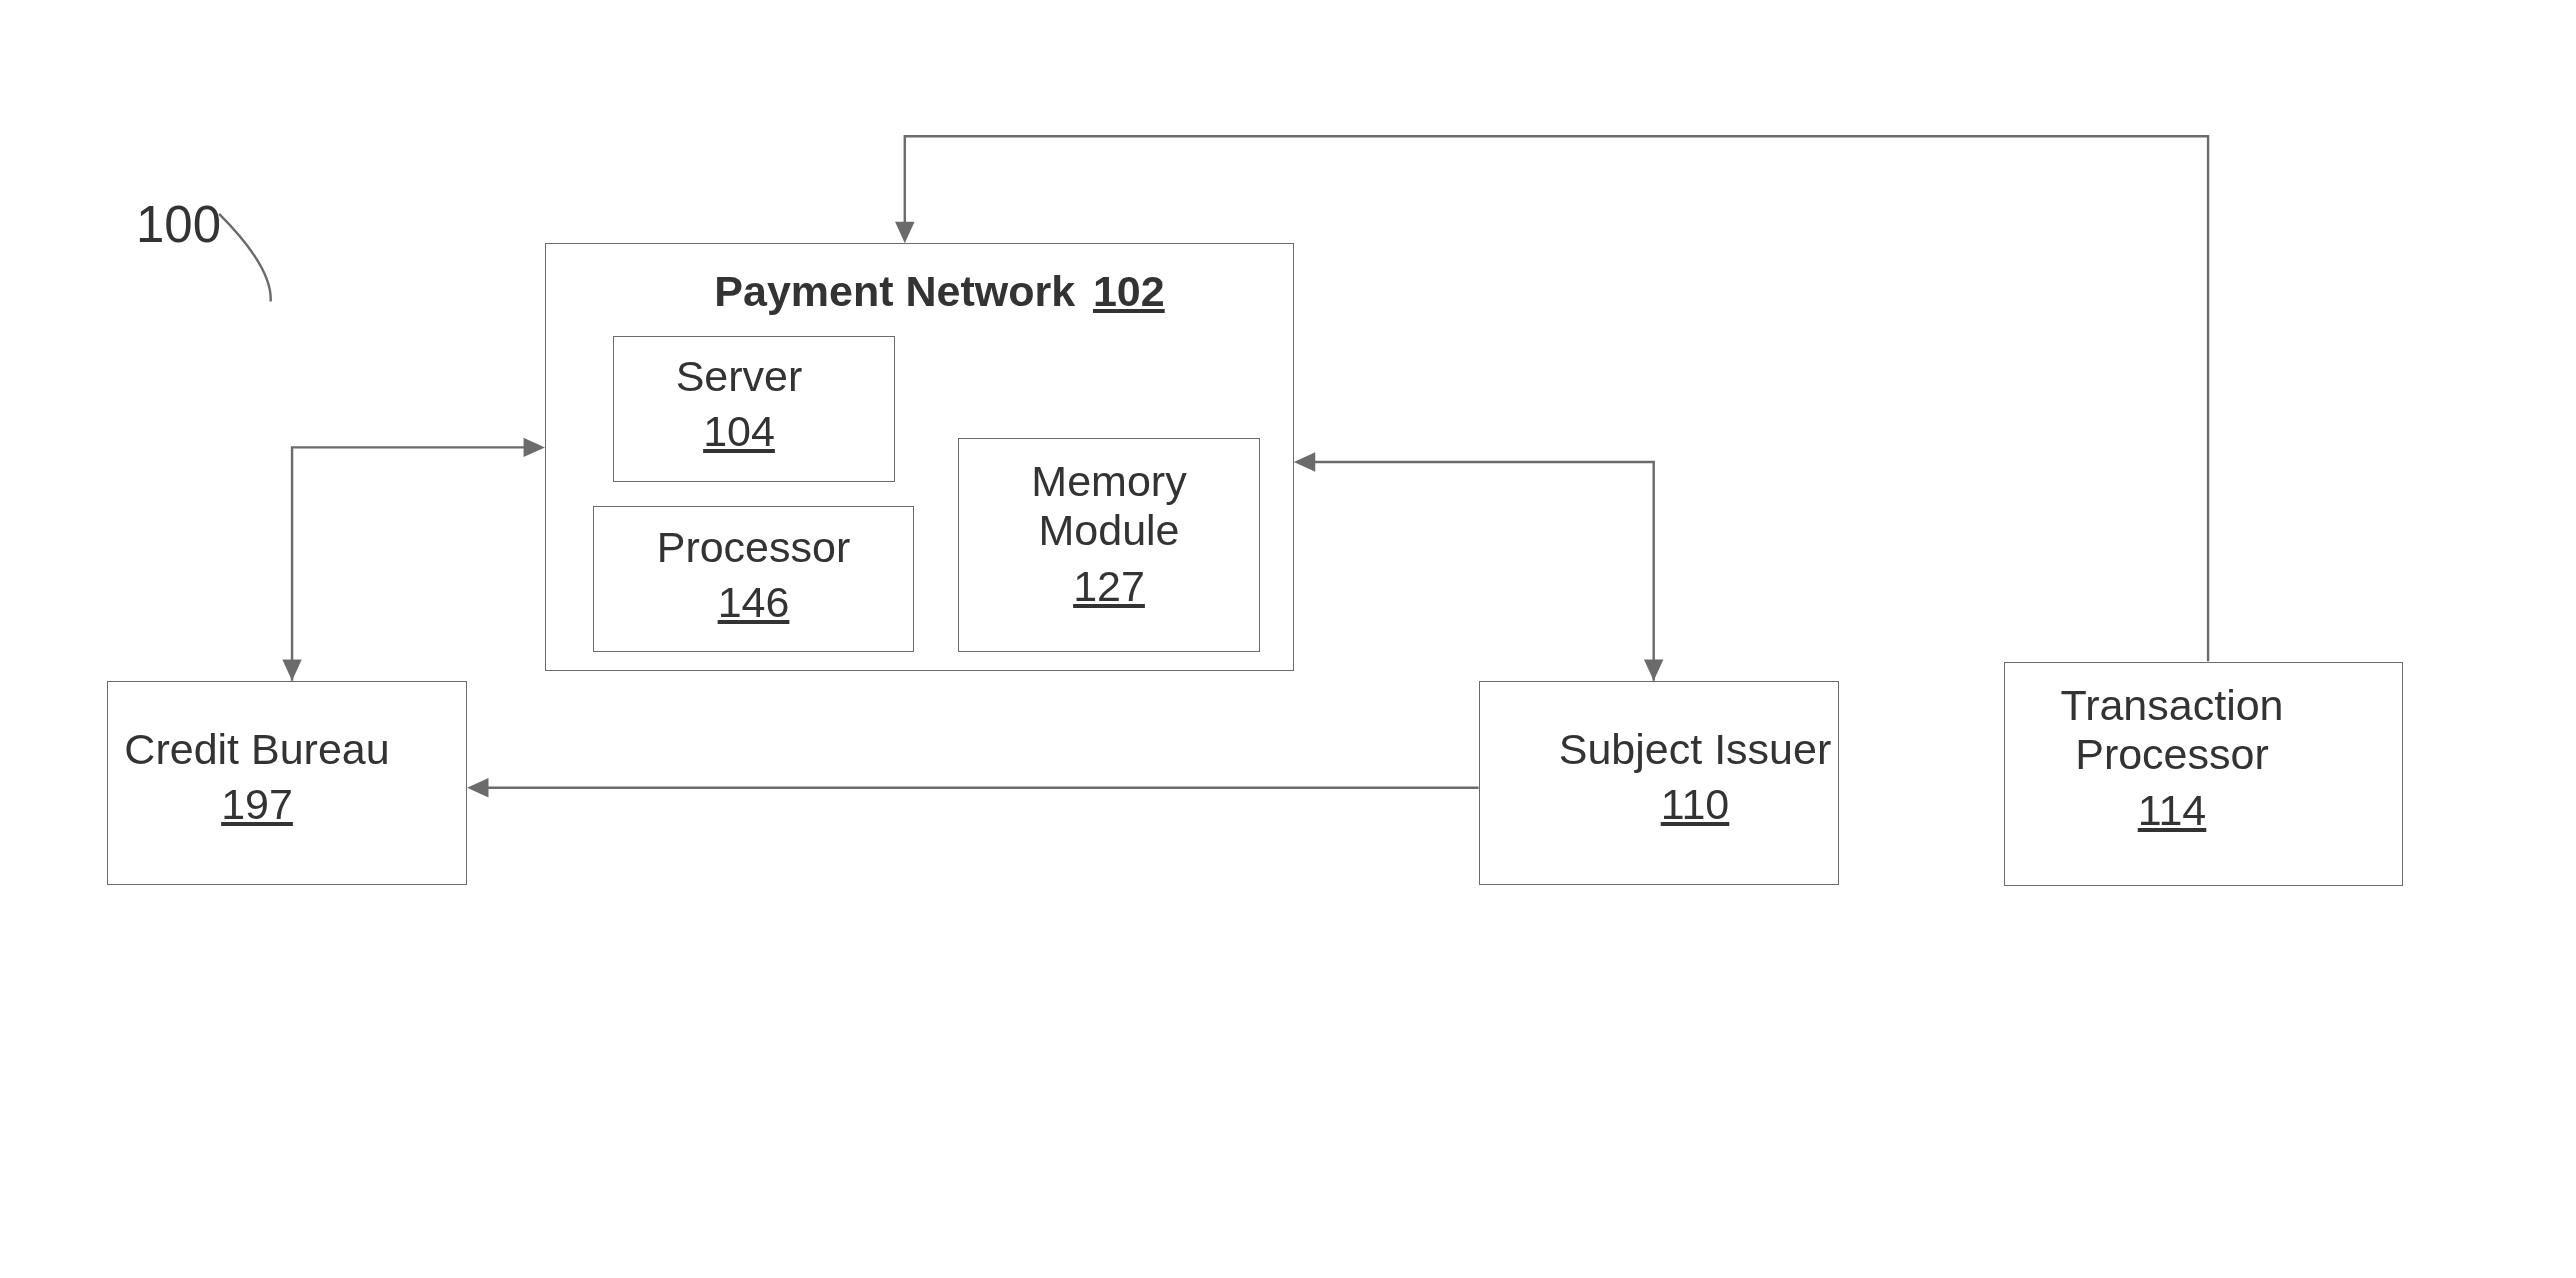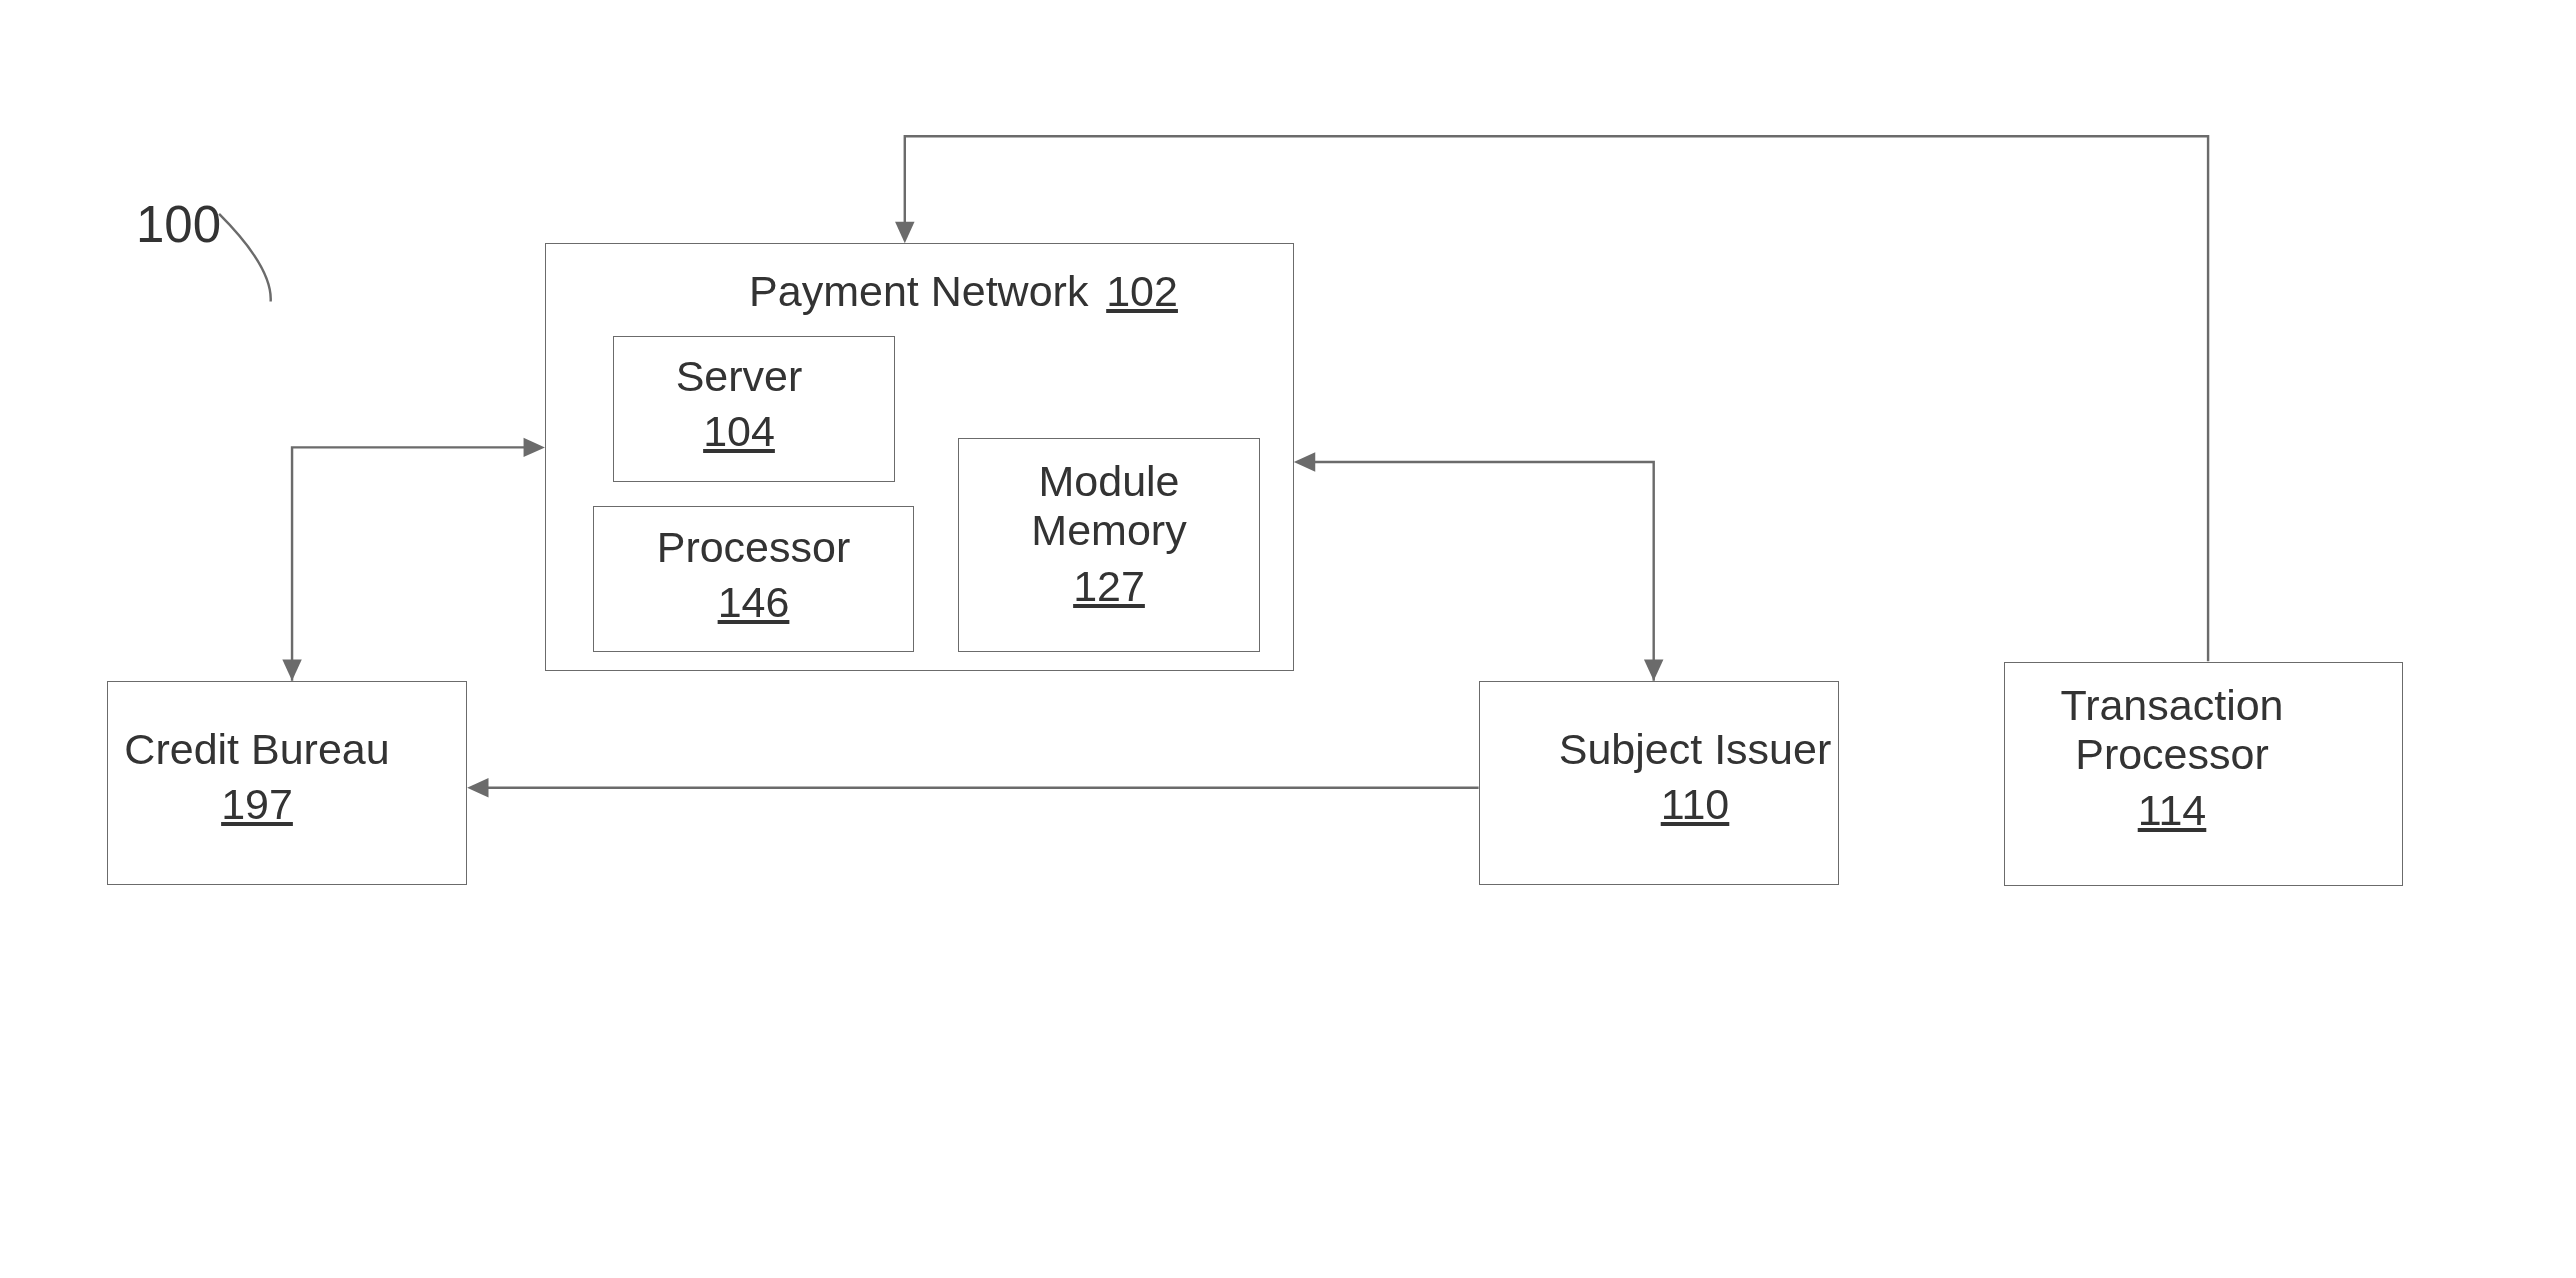--- a/index.html
+++ b/index.html
@@ -58,42 +58,42 @@
   }
 </style>
 </head>
 <body>
 
 <div class="stage">
 
   <div class="fig-num" style="left:136px; top:195px;">100</div>
 
   <div class="box" style="left:545px; top:243px; width:749px; height:428px;"></div>
-  <div class="label-block" style="left:545px; top:261px; width:837px;">
+  <div class="label-block" style="left:521px; top:261px; width:837px;font-weight:bold;">
     <span class="title">Payment Network</span>
     <span>&nbsp;&nbsp;</span>
     <span class="ref">102</span>
   </div>
 
   <div class="box" style="left:613px; top:336px; width:282px; height:146px;"></div>
   <div class="label-block" style="left:613px; top:352px; width:252px;">
     <div class="title">Server</div>
     <div class="ref">104</div>
   </div>
 
   <div class="box" style="left:593px; top:506px; width:321px; height:146px;"></div>
   <div class="label-block" style="left:593px; top:523px; width:321px;">
     <div class="title">Processor</div>
     <div class="ref">146</div>
   </div>
 
   <div class="box" style="left:958px; top:438px; width:302px; height:214px;"></div>
   <div class="label-block" style="left:958px; top:457px; width:302px;">
+    <div class="title">Memory</div>
     <div class="title">Module</div>
-    <div class="title">Memory</div>
     <div class="ref">127</div>
   </div>
 
   <div class="box" style="left:107px; top:681px; width:360px; height:204px;"></div>
   <div class="label-block" style="left:107px; top:725px; width:300px;">
     <div class="title">Credit Bureau</div>
     <div class="ref">197</div>
   </div>
 
   <div class="box" style="left:1479px; top:681px; width:360px; height:204px;"></div>

